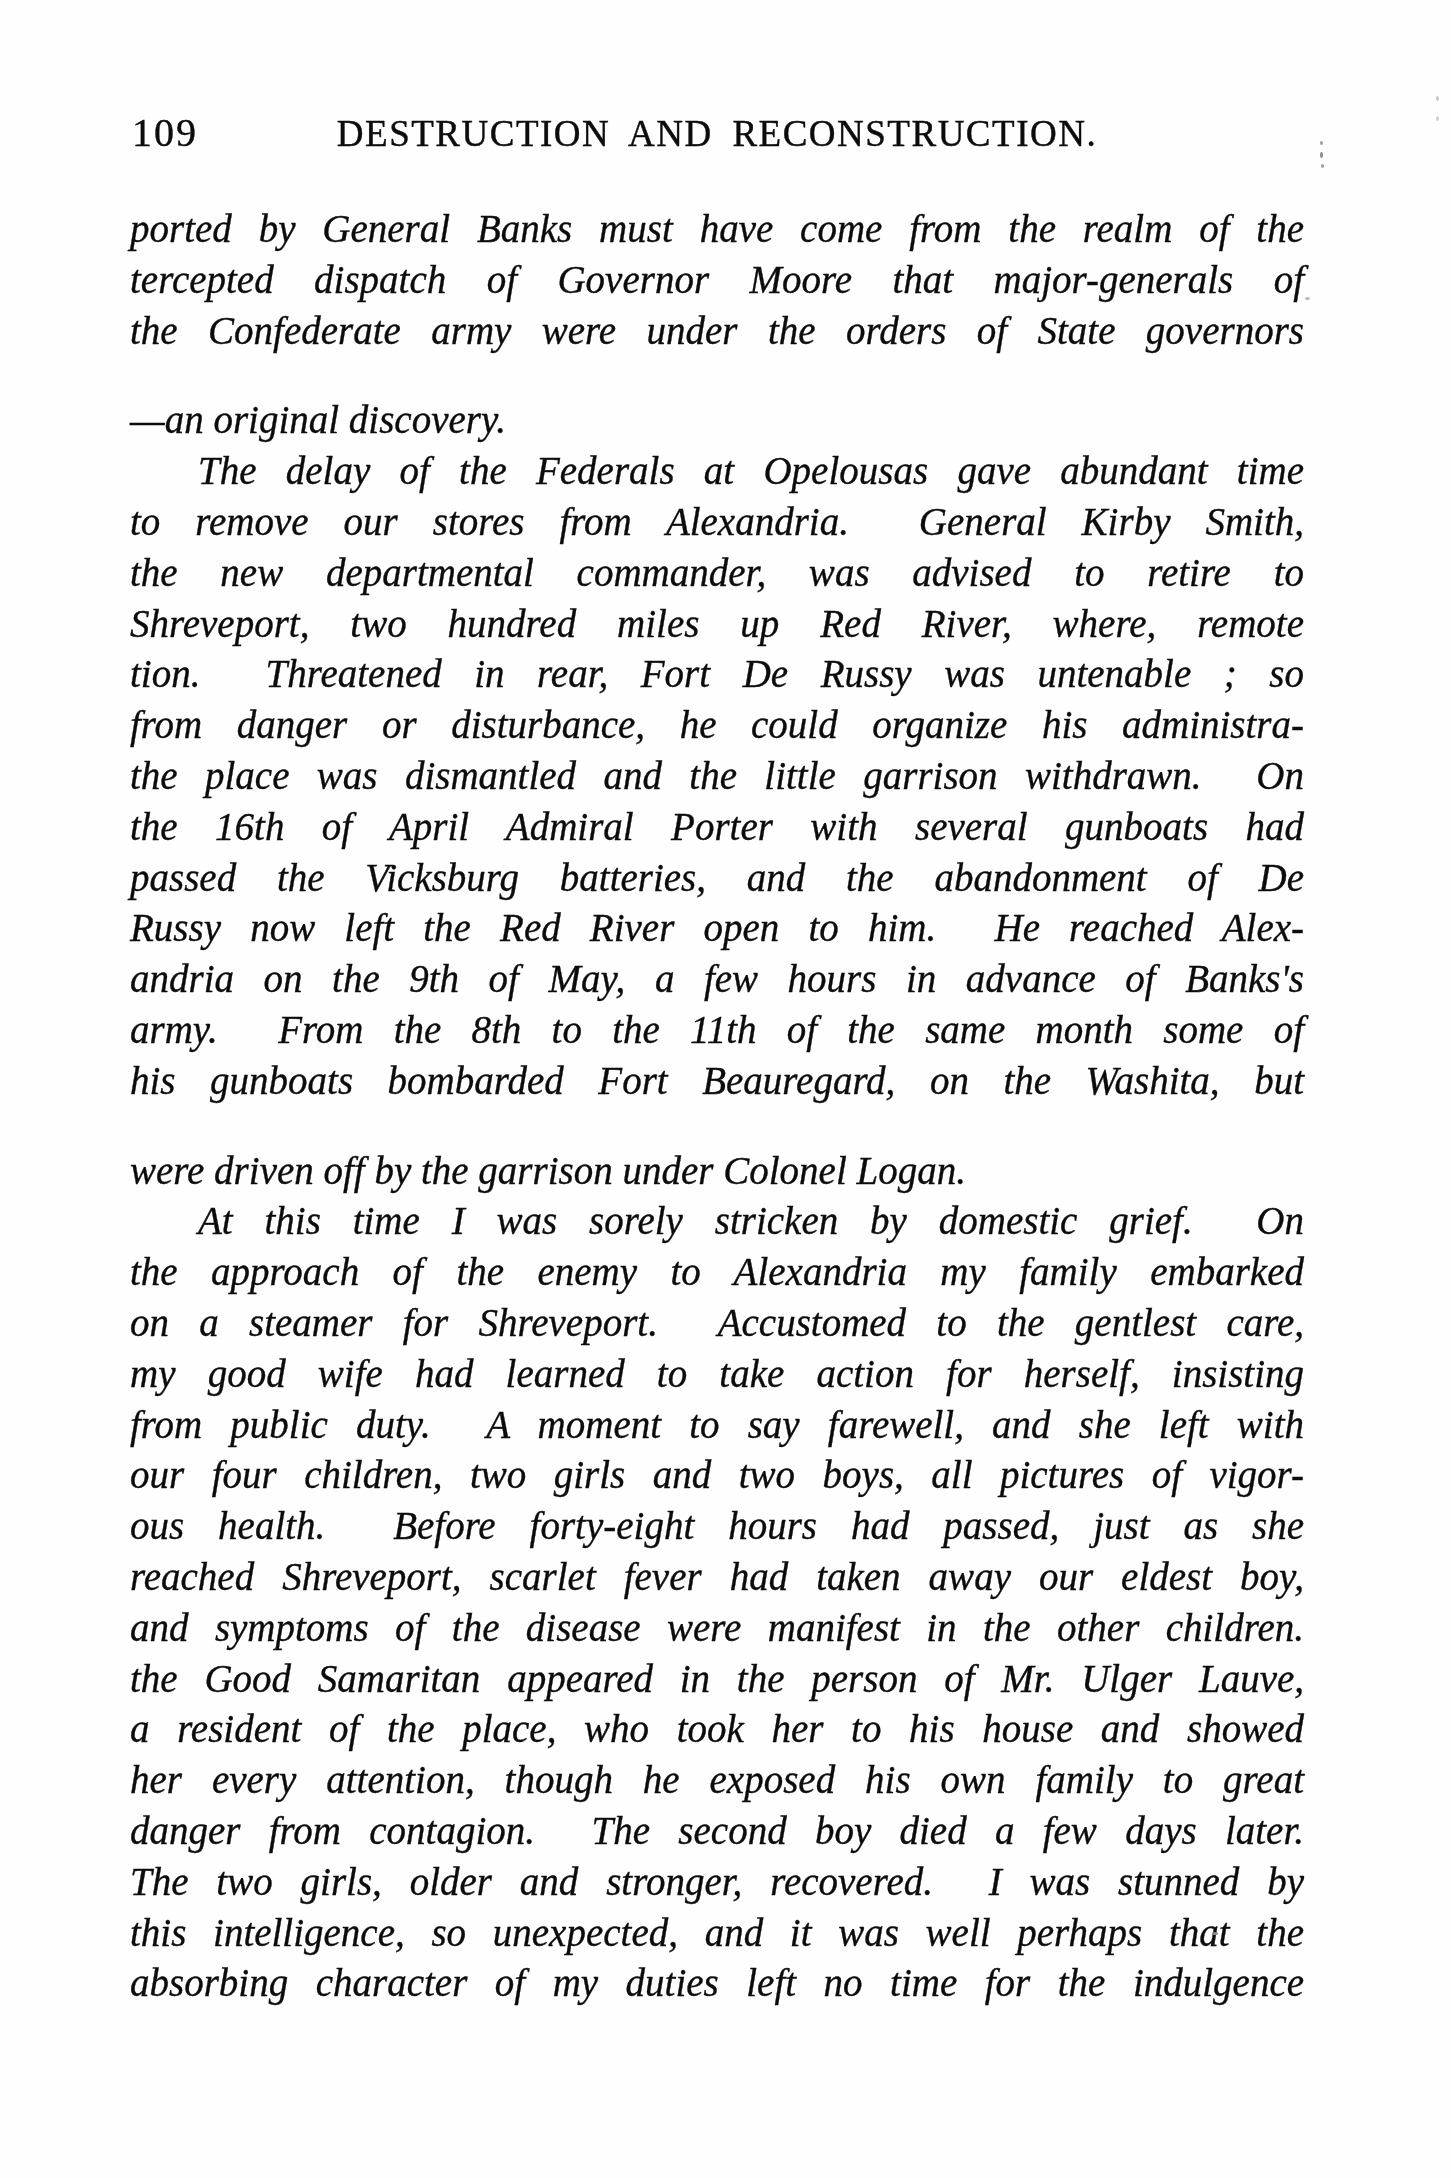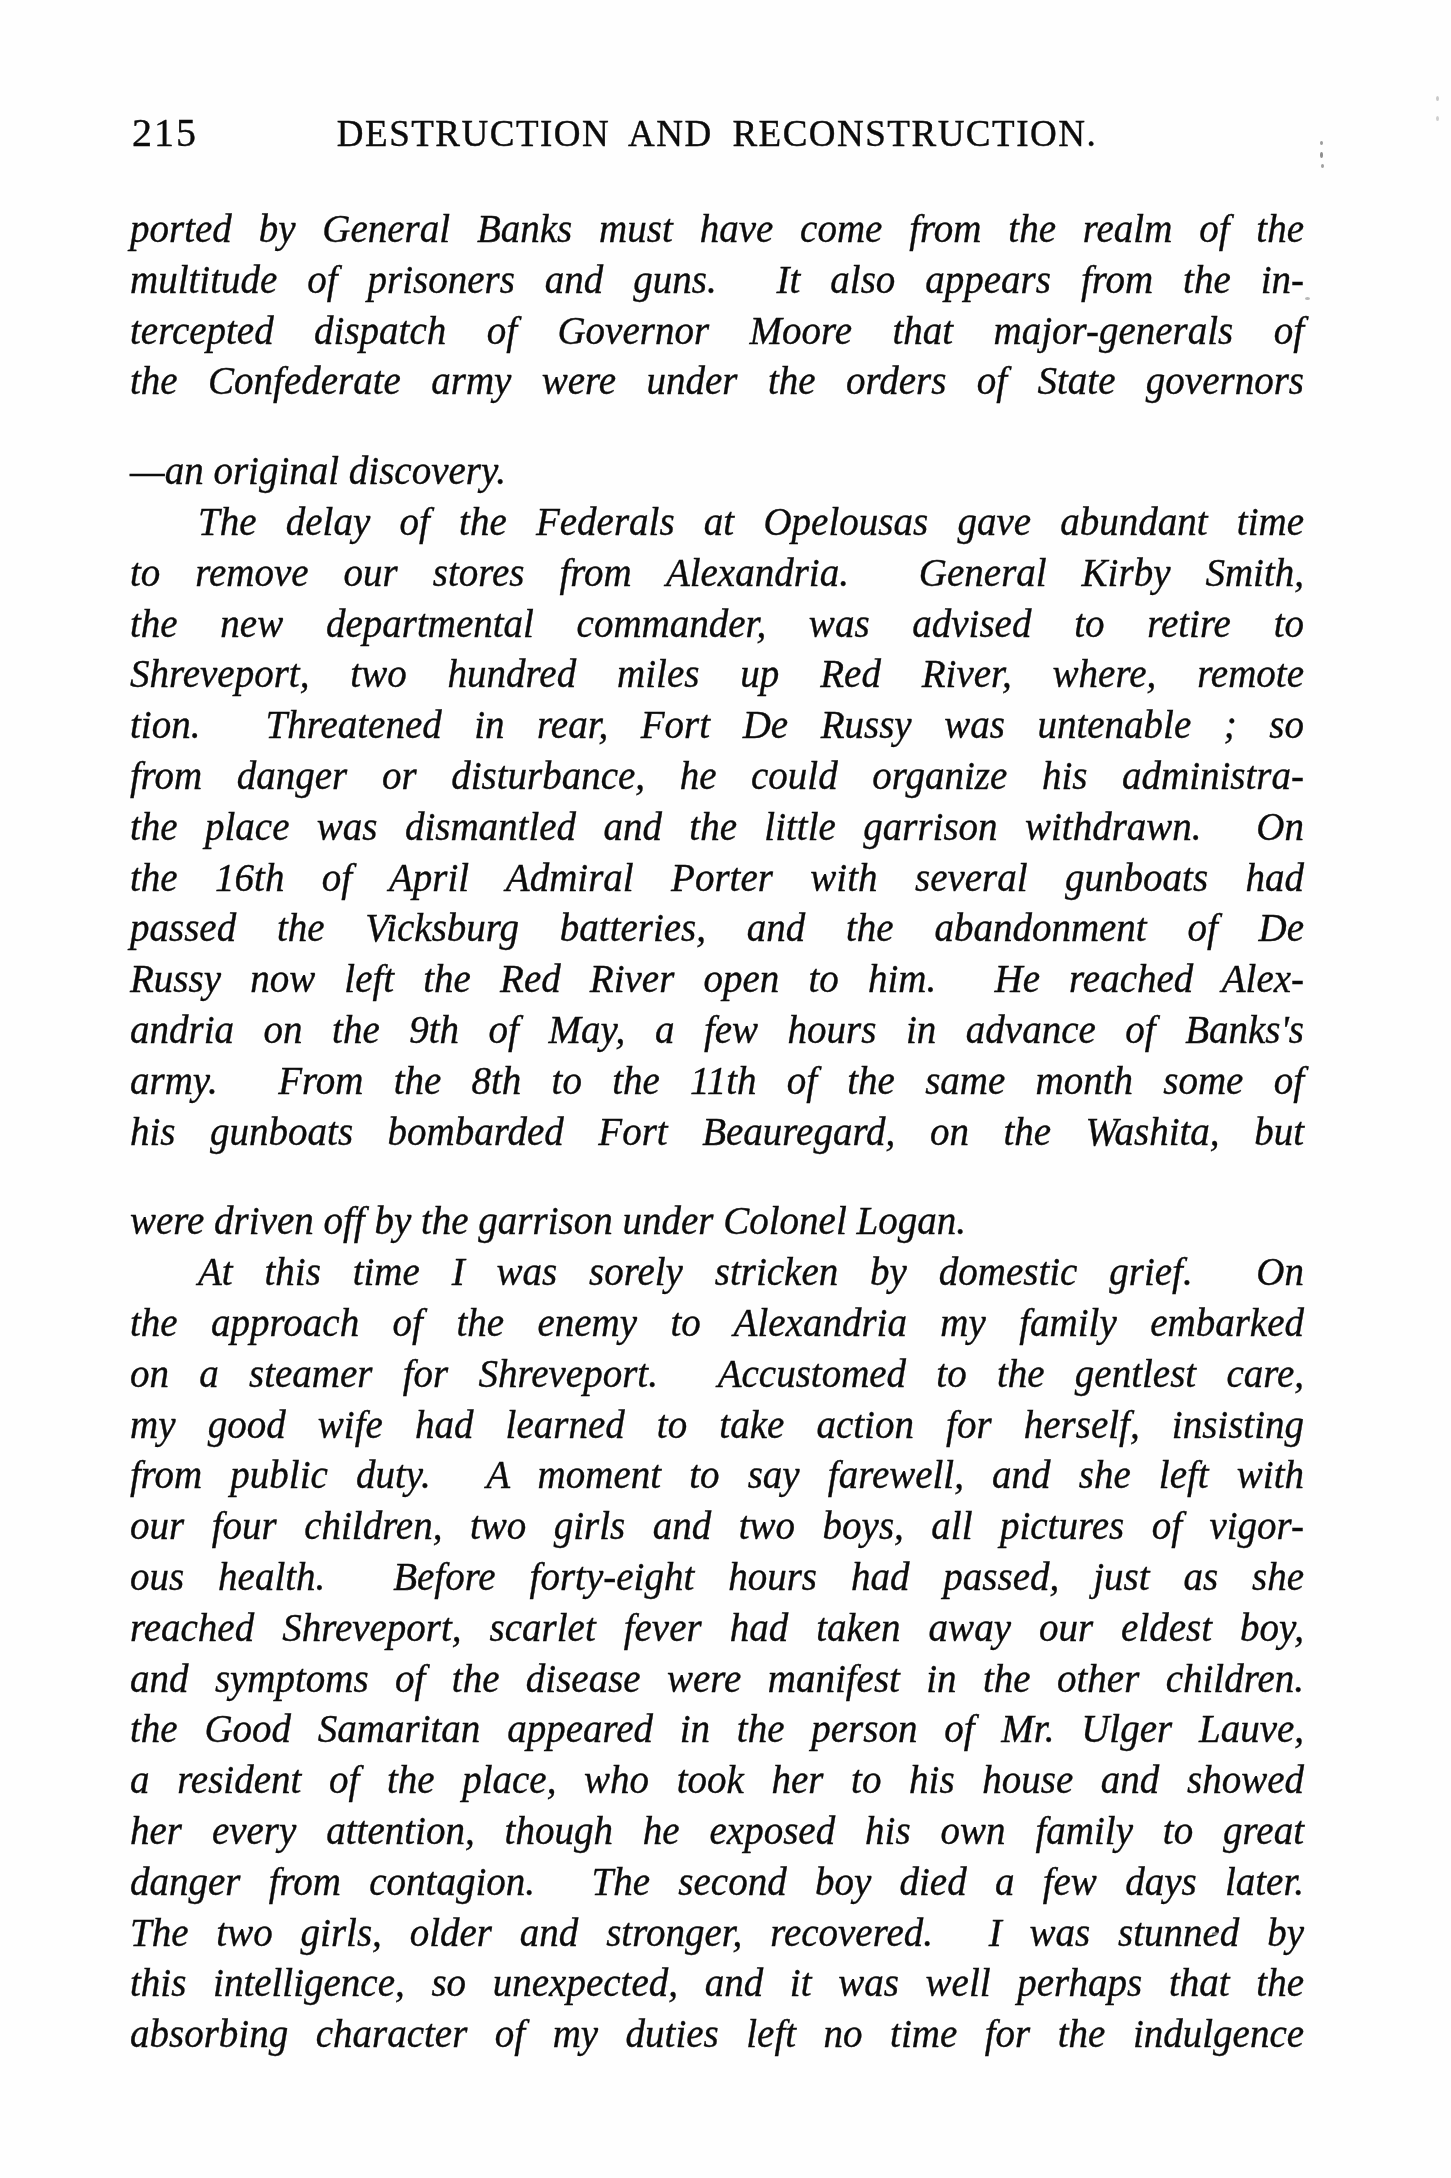--- a/index.html
+++ b/index.html
@@ -54,29 +54,28 @@
   .s5 { left:1436px; top:116px; width:3px; height:5px; background:#cfcfcf; }
   .s6 { left:1305px; top:297px; width:5px; height:3px; background:#b8b8b8; }
   .s7 { left:1212px; top:1932px; width:6px; height:3px; background:#8a8a8a; }
 </style>
 </head>
 <body>
 
 <div class="page">
 
   <div class="header-row">
-    <span class="page-number">215</span>
+    <span class="page-number">109</span>
     <span class="running-title">DESTRUCTION AND RECONSTRUCTION.</span>
   </div>
 
   <div class="body-text">
 
     <div>
       <div class="line">ported by General Banks must have come from the realm of the</div>
-      <div class="line">multitude of prisoners and guns.&nbsp; It also appears from the in-</div>
       <div class="line">tercepted dispatch of Governor Moore that major-generals of</div>
       <div class="line">the Confederate army were under the orders of State governors</div>
       <div class="line end">—an original discovery.</div>
     </div>
 
     <div>
       <div class="line indent">The delay of the Federals at Opelousas gave abundant time</div>
       <div class="line">to remove our stores from Alexandria.&nbsp; General Kirby Smith,</div>
       <div class="line">the new departmental commander, was advised to retire to</div>
       <div class="line">Shreveport, two hundred miles up Red River, where, remote</div>

